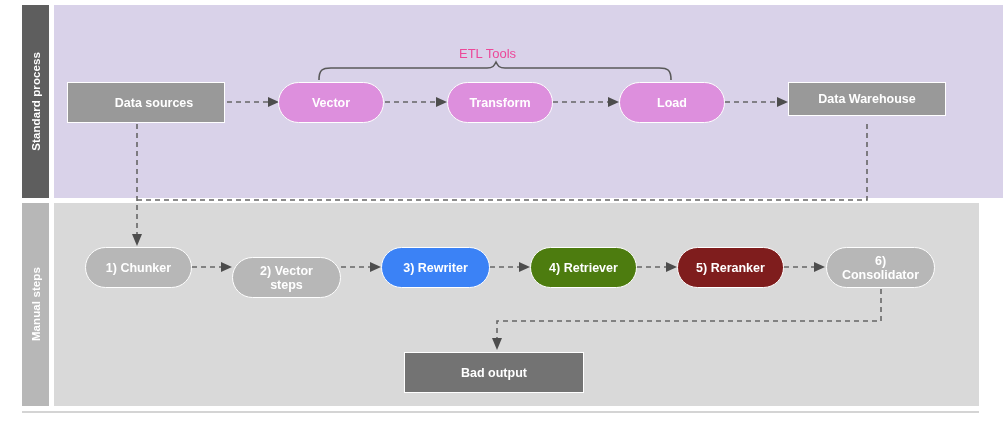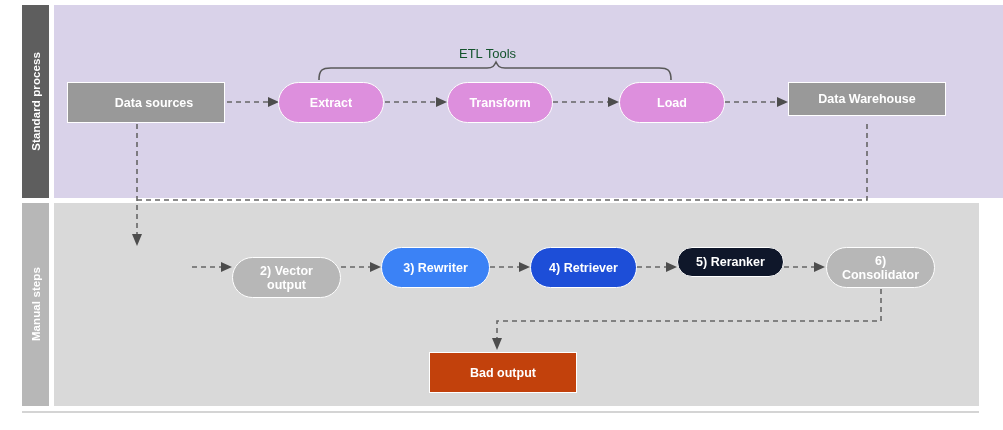--- a/index.html
+++ b/index.html
@@ -16,21 +16,21 @@
   .lane-body{position:absolute;}
 
   
   .node{position:absolute;display:flex;align-items:center;justify-content:center;
         text-align:center;color:#ffffff;font-weight:bold;font-size:12.5px;
         line-height:14px;box-sizing:border-box;}
   .rect{border:1px solid #ffffff;}
   .pill{border:1px solid #ffffff;border-radius:22px;}
 
   
-  .plain-label{position:absolute;font-size:13px;color:#14532d;font-weight:normal;
+  .plain-label{position:absolute;font-size:13px;color:#ec4899;font-weight:normal;
         white-space:nowrap;}
 
   
   svg.edges{position:absolute;left:0;top:0;width:1003px;height:430px;overflow:visible;}
   .dash{fill:none;stroke:#666666;stroke-width:1.6;stroke-dasharray:5 4;}
   .dash-head{fill:#4d4d4d;}
   .brace{fill:none;stroke:#595959;stroke-width:1.6;}
   .rule{position:absolute;background:#d4d4d4;}
 </style>
 </head>
@@ -117,59 +117,62 @@
     </g>
   </svg>
 
   <div class="plain-label" style="left:459px;top:46px;font-weight:normal;">ETL Tools</div>
 
   <div class="node rect" style="left:67px;top:82px;width:158px;height:41px;background:#999999;padding-left:16px;">
     <span>Data sources</span>
   </div>
 
   <div class="node pill" style="left:278px;top:82px;width:106px;height:41px;background:#dd8fdd;">
-    <span>Extract</span>
+    <span>Vector</span>
   </div>
 
   <div class="node pill" style="left:619px;top:82px;width:106px;height:41px;background:#dd8fdd;">
     <span>Load</span>
   </div>
 
   <div class="node pill" style="left:447px;top:82px;width:106px;height:41px;background:#dd8fdd;">
     <span>Transform</span>
   </div>
 
   <div class="node rect" style="left:788px;top:82px;width:158px;height:34px;background:#999999;">
     <span>Data Warehouse</span>
   </div>
 
+  <div class="node pill" style="left:85px;top:247px;width:107px;height:41px;background:#b7b7b7;">
+    <span>1) Chunker</span>
+  </div>
 
   <div class="node pill" style="left:232px;top:257px;width:109px;height:41px;background:#b7b7b7;">
     <span>
       <span>2) Vector</span><br>
-      <span>output</span>
+      <span>steps</span>
     </span>
   </div>
 
   <div class="node pill" style="left:381px;top:247px;width:109px;height:41px;background:#3b82f6;">
     <span>3) Rewriter</span>
   </div>
 
-  <div class="node pill" style="left:530px;top:247px;width:107px;height:41px;background:#1d4ed8;">
+  <div class="node pill" style="left:530px;top:247px;width:107px;height:41px;background:#4d7c0f;">
     <span>4) Retriever</span>
   </div>
 
-  <div class="node pill" style="left:677px;top:247px;width:107px;height:30px;background:#0f172a;text-align:center;">
+  <div class="node pill" style="left:677px;top:247px;width:107px;height:41px;background:#7f1d1d;text-align:center;">
     <span>5) Reranker</span>
   </div>
 
   <div class="node pill" style="left:826px;top:247px;width:109px;height:41px;background:#b7b7b7;">
     <span>
       <span>6)</span><br>
       <span>Consolidator</span>
     </span>
   </div>
 
-  <div class="node rect" style="left:429px;top:352px;width:148px;height:41px;background:#c2410c;">
+  <div class="node rect" style="left:404px;top:352px;width:180px;height:41px;background:#737373;">
     <span>Bad output</span>
   </div>
 
 </div>
 
 </body></html>

